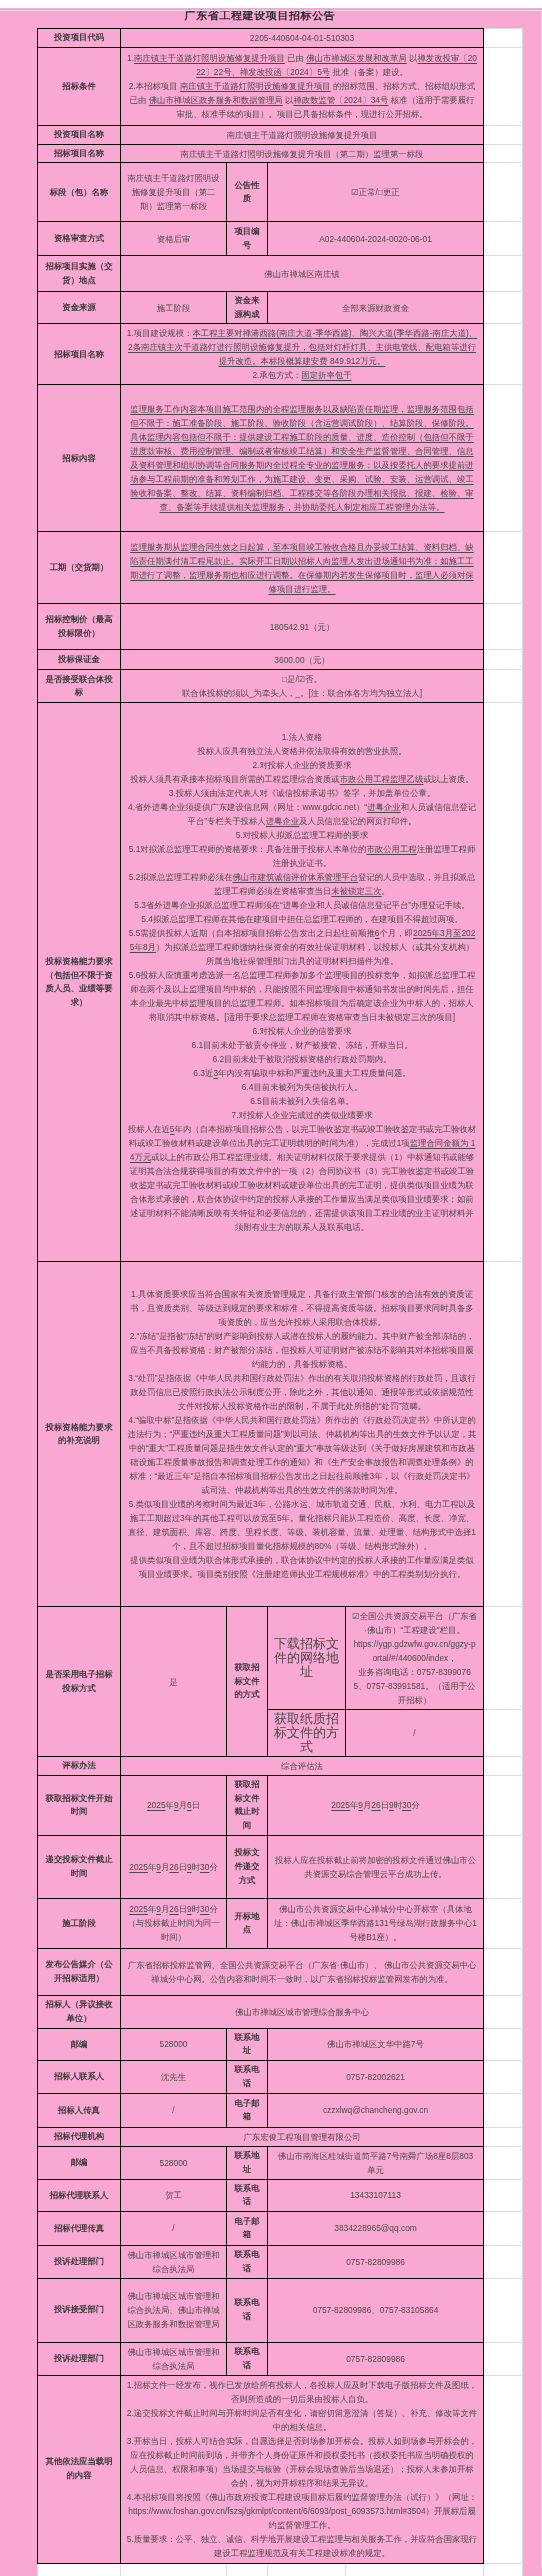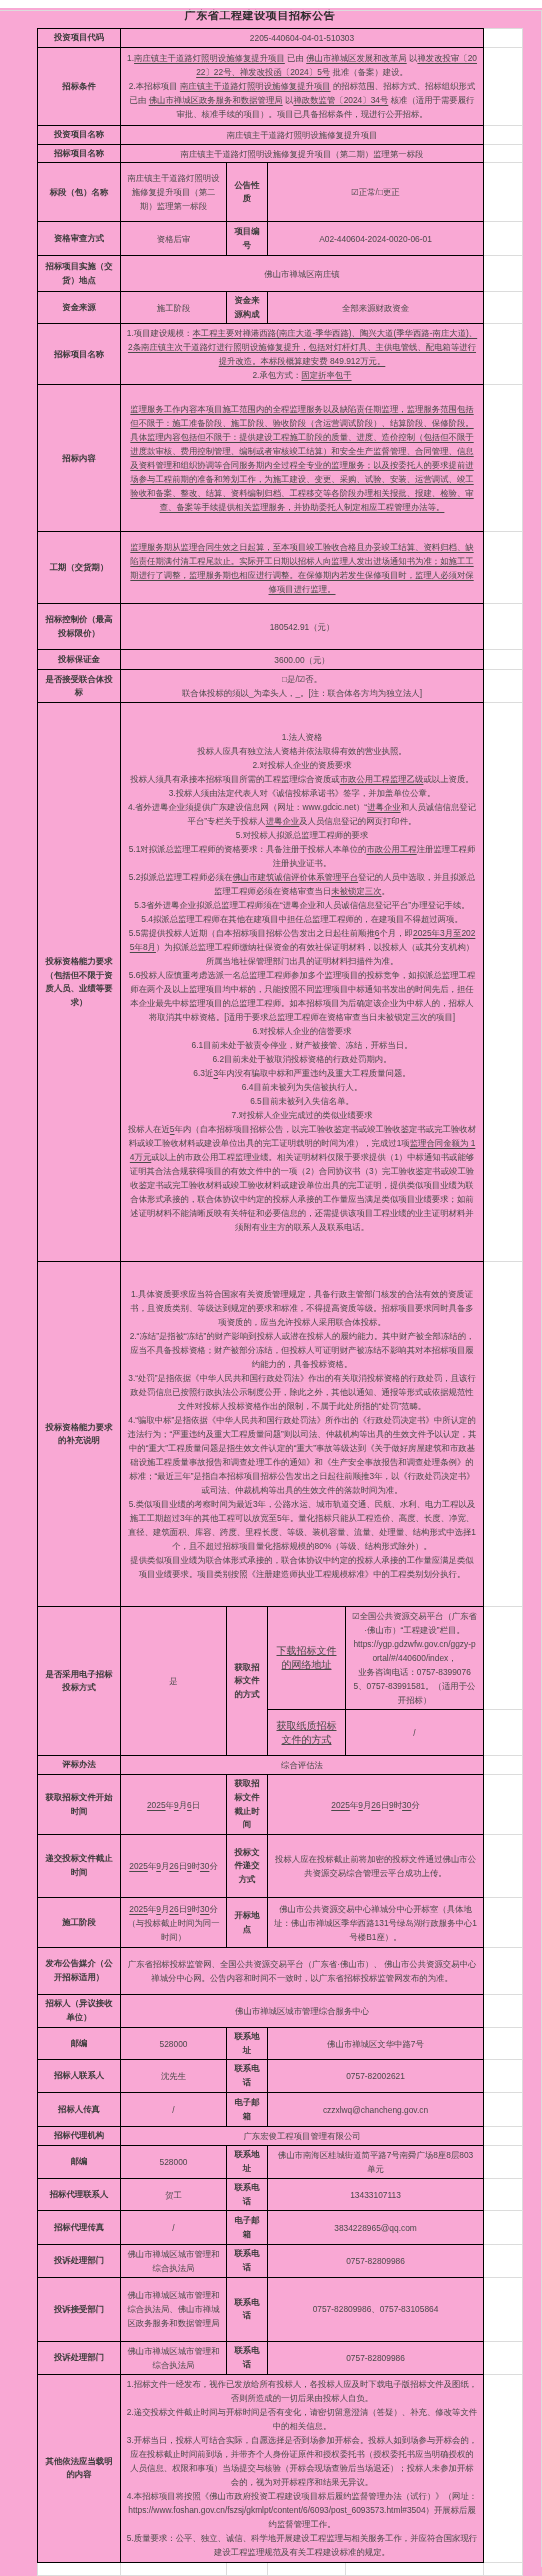--- a/index.html
+++ b/index.html
@@ -6,21 +6,21 @@
   body{font-family:"Liberation Sans","DejaVu Sans",sans-serif;}
   .sheet{position:relative;width:542px;background:#f9a8d4;}
   .grid-top{position:absolute;top:1.3px;left:0;width:542px;height:0;border-top:0.6px solid #dcdcdc;}
   .grid-right{position:absolute;top:1.3px;left:541px;width:0;height:2557px;border-left:0.6px solid #dcdcdc;}
   .title{width:446px;margin:8.4px 0 4.5px 37px;text-align:center;font-size:11px;font-weight:bold;color:#2f2f2f;letter-spacing:0.6px;}
   table.doc{border-collapse:collapse;table-layout:fixed;margin-left:37px;width:484px;text-align:center;}
   col.c1{width:83px}col.c2{width:106px}col.c3{width:41px}col.c4{width:78px}col.c5{width:138px}col.c6{width:39px}
   td{border:0.6px solid #000;vertical-align:middle;word-break:break-all;}
   td.lbl{font-weight:bold;font-size:8.4px;color:#3c3c3c;line-height:13.6px;padding:1.9px 3.9px;}
   td.val{font-size:8.4px;color:#4a4a4a;line-height:14px;padding:1.9px 5.8px;}
-  td.sublbl{font-weight:normal;font-size:10px;color:#4a4a4a;line-height:14px;padding:1.9px 3.9px;text-decoration:underline;}
+  td.sublbl{font-weight:normal;font-size:13px;color:#4a4a4a;line-height:14px;padding:1.9px 3.9px;}
   td.ghost{border:0.6px solid #dcdcdc;background:#fff;}
   .para{margin:0;}
   .u{text-decoration:underline;text-underline-offset:1.9px;}
 </style>
 </head>
 <body>
 
 <div class="sheet">
   <div class="grid-top"></div>
   <div class="grid-right"></div>

